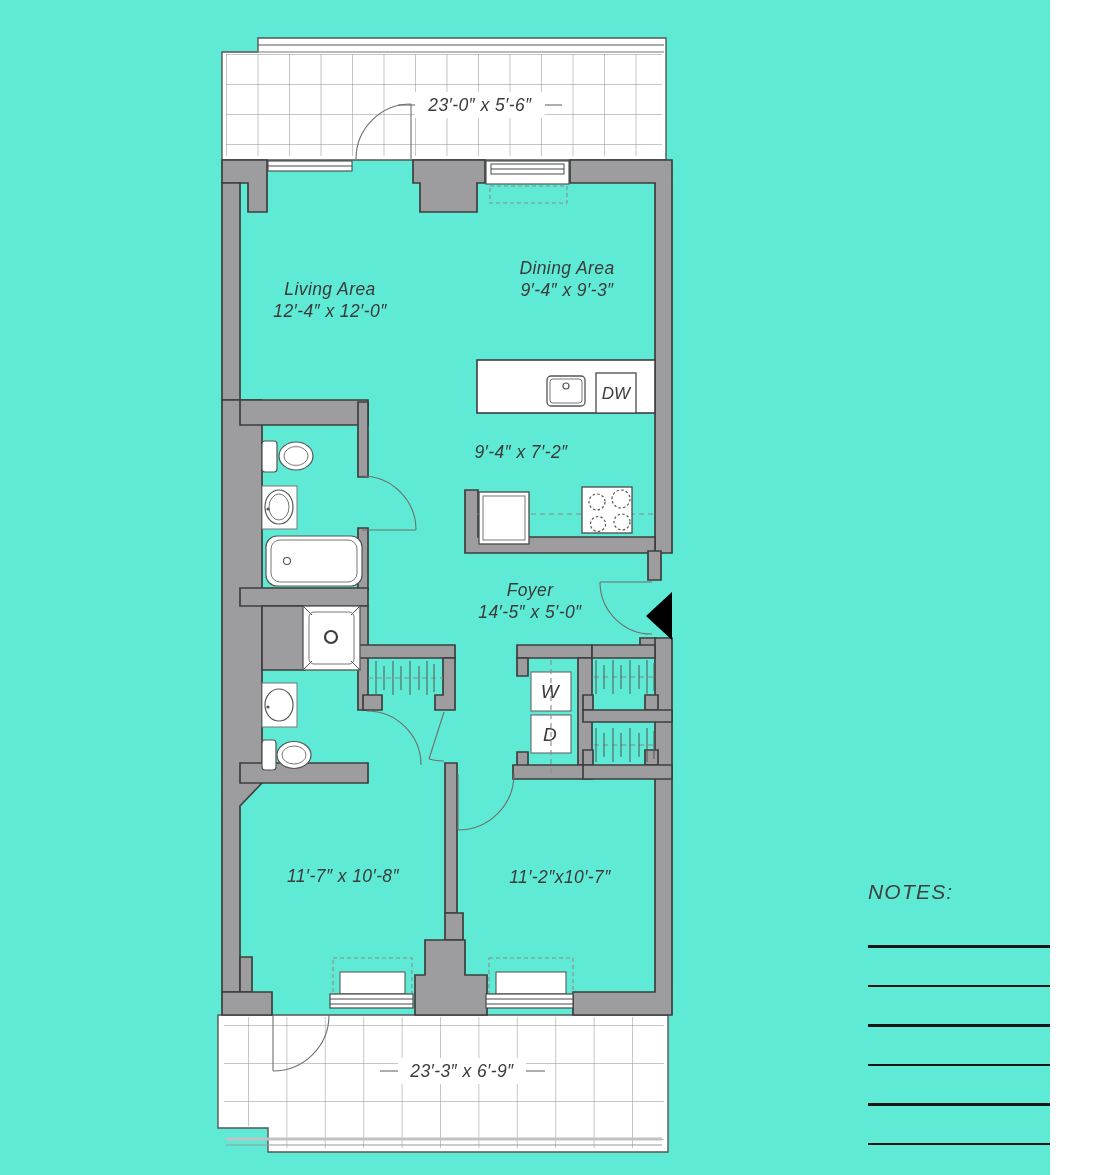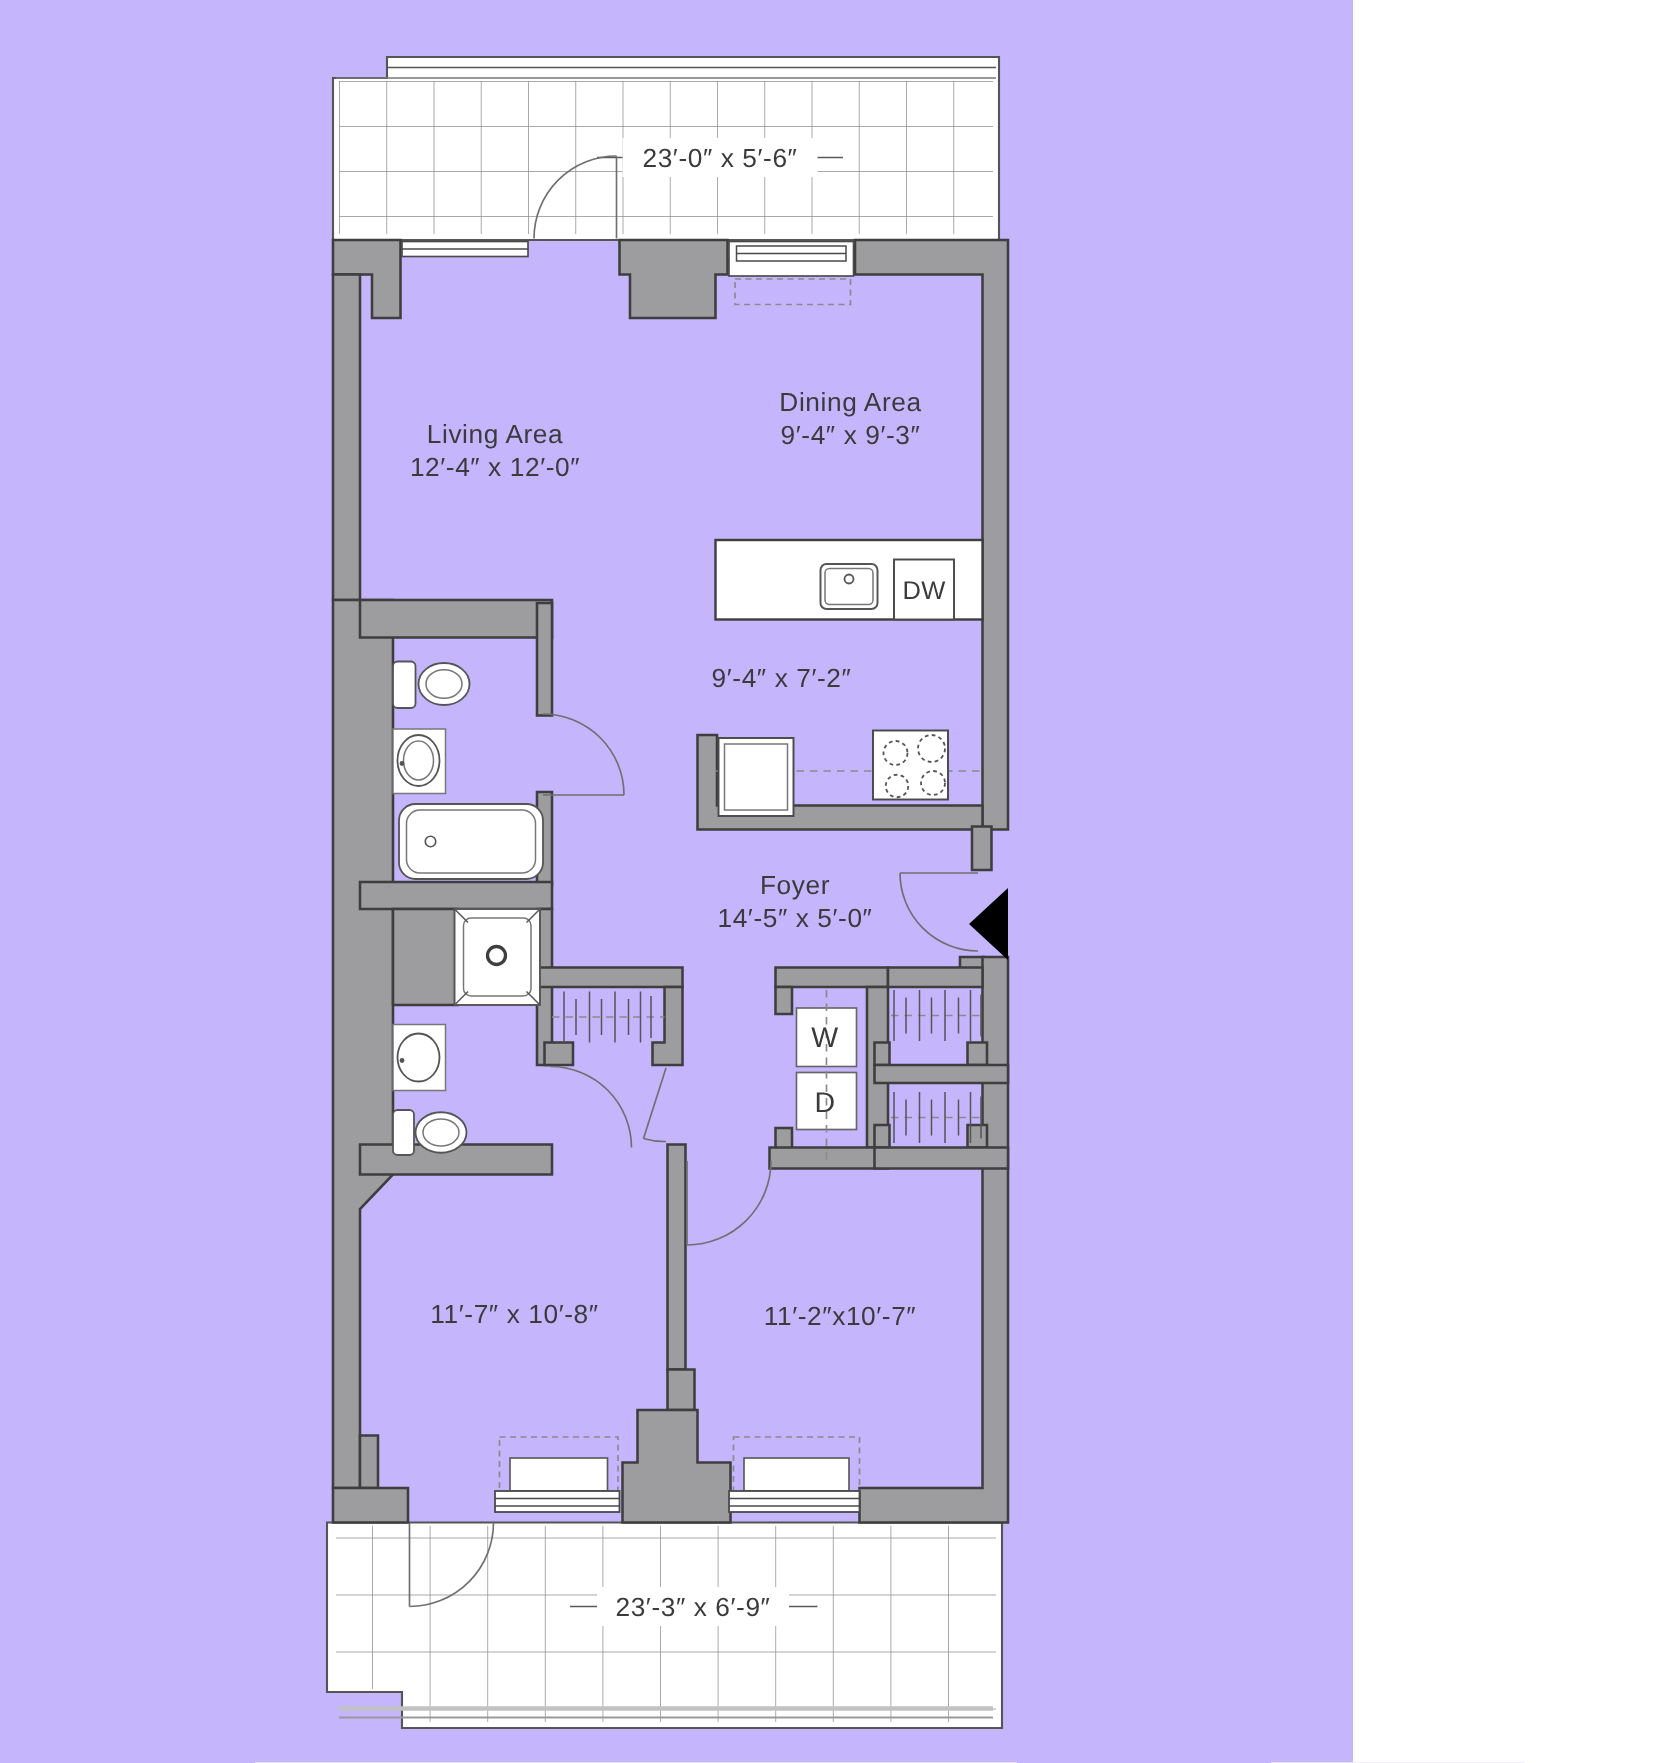--- a/index.html
+++ b/index.html
@@ -1,17 +1,17 @@
 <!DOCTYPE html>
 <html><head>
 <meta charset="utf-8">
 <style>
   html,body{margin:0;padding:0;background:#ffffff;}
-  .stage{position:relative;width:902px;height:1175px;background:#c4b5fd;overflow:hidden;
-         font-family:"Liberation Sans", sans-serif;}
+  .stage{position:relative;width:1050px;height:1175px;background:#5eead4;overflow:hidden;
+         font-family:"Liberation Sans", sans-serif;font-style:italic;}
   svg{position:absolute;left:0;top:0;}
   svg text{font-family:"Liberation Sans", sans-serif;fill:#3b3b3b;letter-spacing:0.4px;}
   .room-label{font-size:17.5px;}
   .appliance-label{font-size:19px;}
   .dw-label{font-size:17px;letter-spacing:0.2px;}
   .wall{fill:#9d9d9f;stroke:#3e3e3e;stroke-width:1.7;stroke-linejoin:miter;}
   .doorline{fill:none;stroke:#6f6f6f;stroke-width:1.1;}
   .winline{stroke:#4a4a4a;stroke-width:1.1;}
   .dashed{fill:none;stroke:#8a8a8a;stroke-width:1.1;stroke-dasharray:5 4;}
   .notes{position:absolute;left:868px;top:880px;width:229px;}
@@ -260,13 +260,24 @@
     <text class="room-label" x="567" y="274" text-anchor="middle">Dining Area</text>
     <text class="room-label" x="567" y="296" text-anchor="middle">9′-4″ x 9′-3″</text>
     <text class="room-label" x="521" y="458" text-anchor="middle">9′-4″ x 7′-2″</text>
     <text class="room-label" x="530" y="596" text-anchor="middle">Foyer</text>
     <text class="room-label" x="530" y="618" text-anchor="middle">14′-5″ x 5′-0″</text>
     <text class="room-label" x="343" y="882" text-anchor="middle">11′-7″ x 10′-8″</text>
     <text class="room-label" x="560" y="883" text-anchor="middle">11′-2″x10′-7″</text>
   </g>
 </svg>
 
+<div class="notes">
+  <div class="notes-title">NOTES:</div>
+  <div>
+        <div class="note-line"></div>
+        <div class="note-line"></div>
+        <div class="note-line"></div>
+        <div class="note-line"></div>
+        <div class="note-line"></div>
+        <div class="note-line"></div>
+      </div>
 </div>
+</div>
 
 </body></html>

